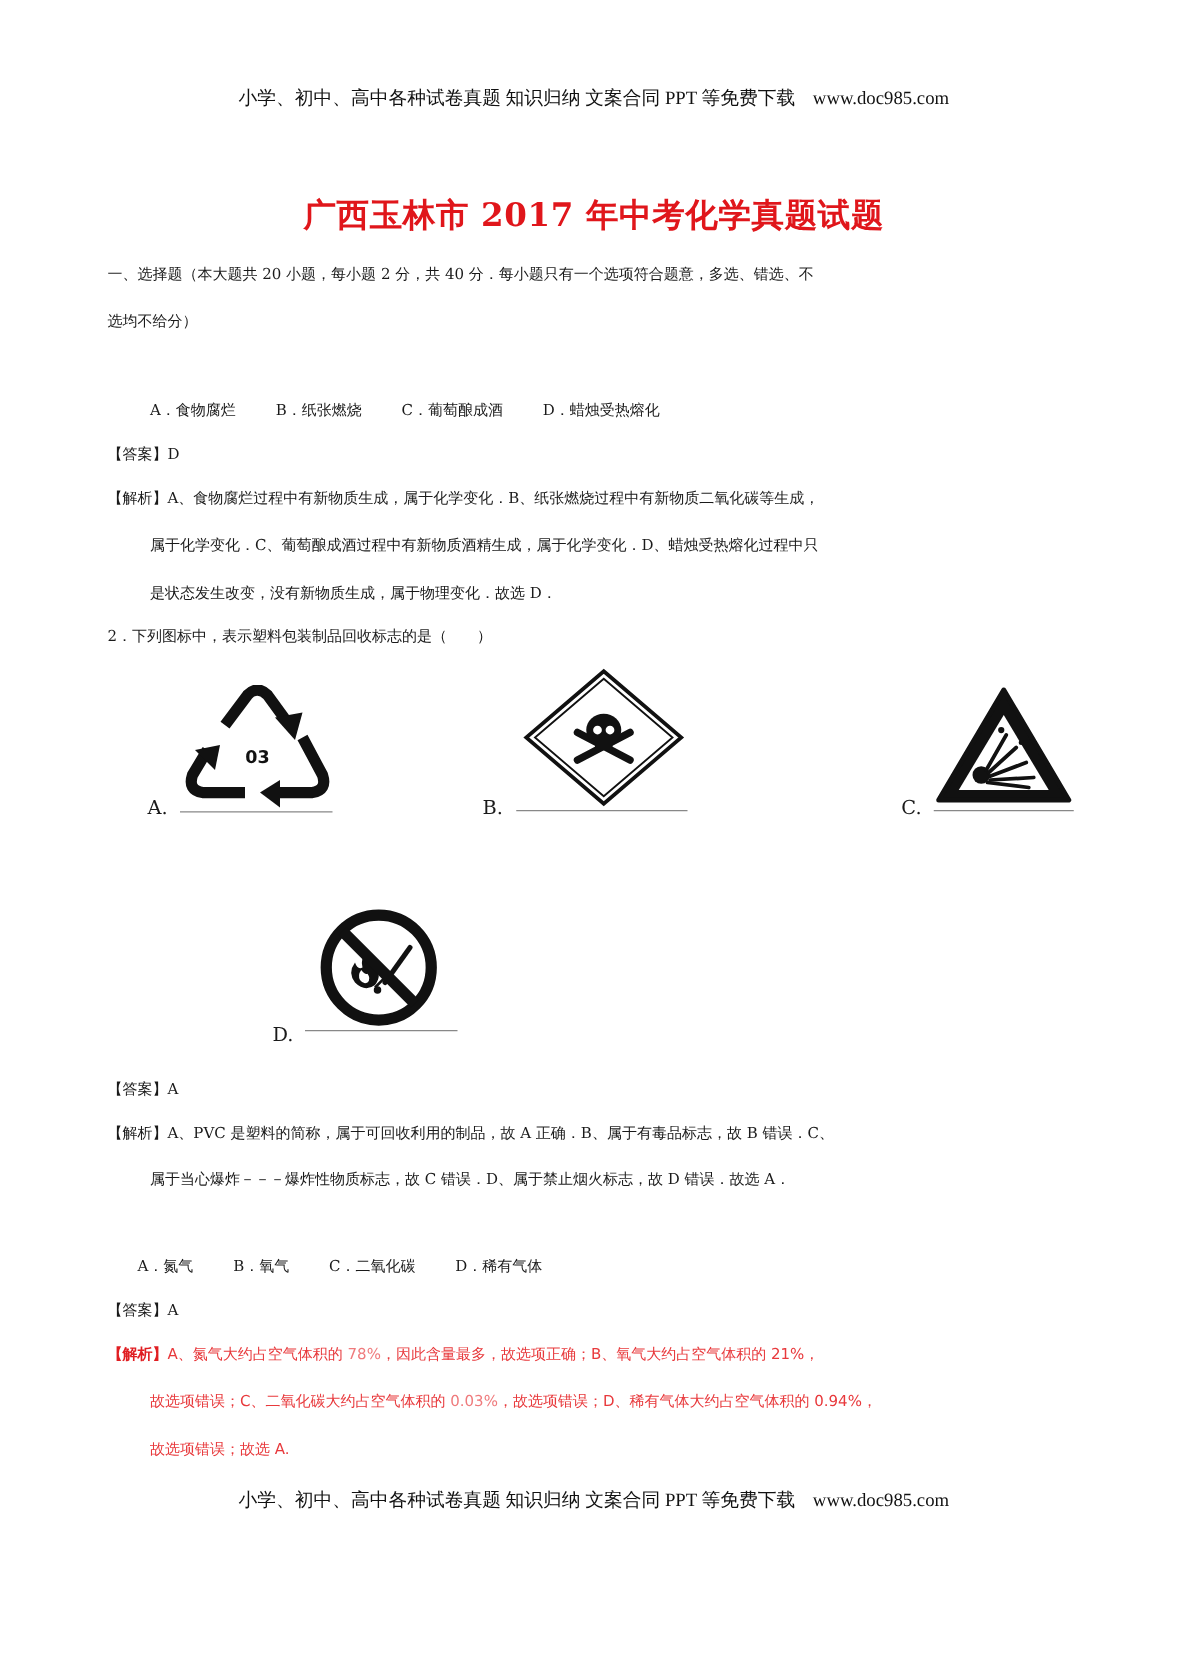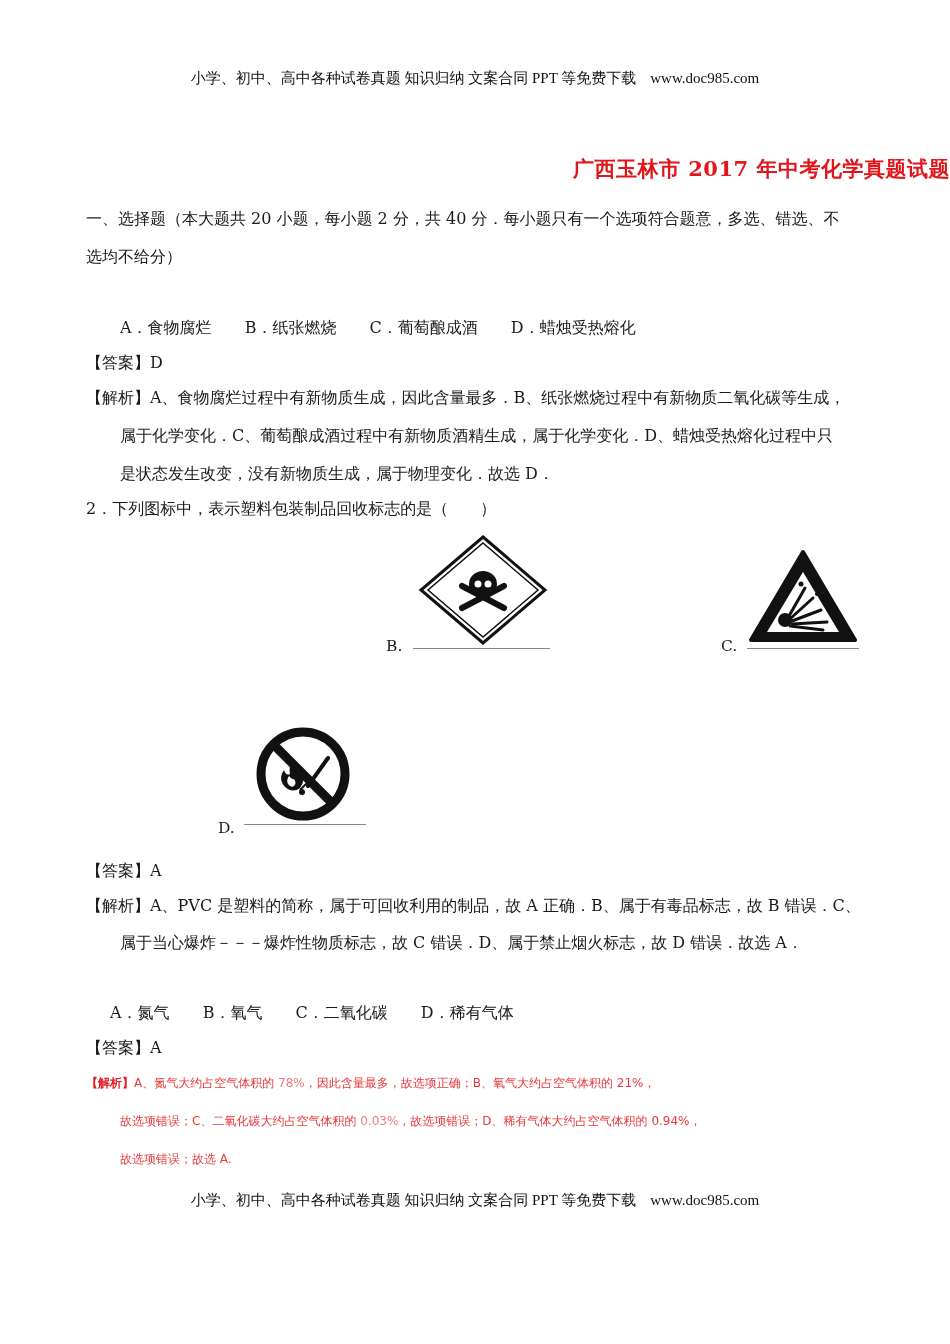--- a/index.html
+++ b/index.html
@@ -32,32 +32,32 @@
     }
     .hf .url { margin-left: 14px; }
     .header { top: 69px; }
     .footer { top: 1191px; }
 
     .title {
       position: absolute;
       top: 155px;
       left: 0;
       width: 950px;
-      text-align: right;
+      text-align: center;
       font-family: "DejaVu Serif", "Liberation Serif", serif;
       font-weight: bold;
-      font-size: 21px;
+      font-size: 26px;
       color: #e0161b;
       letter-spacing: 0.5px;
     }
 
     .line {
       position: absolute;
       left: 86px;
-      font-size: 16px;
+      font-size: 12px;
       line-height: 20px;
       white-space: nowrap;
       color: #1a1a1a;
     }
     .indent { left: 120px; }
     .opt-indent { left: 120px; }
     .opt { display: inline-block; }
     .opt + .opt { margin-left: 28px; }
 
     .red {
@@ -97,26 +97,46 @@
   <div class="line" style="top:209px;">一、选择题（本大题共 20 小题，每小题 2 分，共 40 分．每小题只有一个选项符合题意，多选、错选、不</div>
   <div class="line" style="top:247px;">选均不给分）</div>
 
   <div class="line opt-indent" style="top:318px;">
     <span class="opt">A．食物腐烂</span>
     <span class="opt">B．纸张燃烧</span>
     <span class="opt">C．葡萄酿成酒</span>
     <span class="opt">D．蜡烛受热熔化</span>
   </div>
   <div class="line" style="top:353px;">【答案】D</div>
-  <div class="line" style="top:388px;">【解析】A、食物腐烂过程中有新物质生成，因此含量最多．B、纸张燃烧过程中有新物质二氧化碳等生成，</div>
+  <div class="line" style="top:388px;">【解析】A、食物腐烂过程中有新物质生成，属于化学变化．B、纸张燃烧过程中有新物质二氧化碳等生成，</div>
   <div class="line indent" style="top:464px;">是状态发生改变，没有新物质生成，属于物理变化．故选 D．</div>
   <div class="line indent" style="top:426px;">属于化学变化．C、葡萄酿成酒过程中有新物质酒精生成，属于化学变化．D、蜡烛受热熔化过程中只</div>
 
   <div class="line" style="top:499px;">2．下列图标中，表示塑料包装制品回收标志的是（　　）</div>
 
+  <div class="figure" style="left:118px; top:540px; width:160px; height:120px;">
+    <svg width="120" height="100" viewBox="0 0 120 100" style="left:28px; top:8px;">
+      <g fill="none" stroke="#111" stroke-width="9" stroke-linejoin="round" stroke-linecap="butt">
+
+        <path d="M34 32 L52 8 Q60 0 68 8 L84 30"></path>
+
+        <path d="M96 42 L112 72 Q116 84 104 86 L76 86"></path>
+
+        <path d="M50 86 L16 86 Q4 84 8 72 L20 52"></path>
+      </g>
+      <g fill="#111">
+        <polygon points="74,26 96,22 90,44"></polygon>
+        <polygon points="78,76 62,86 78,98"></polygon>
+        <polygon points="10,52 30,48 26,68"></polygon>
+      </g>
+      <text x="60" y="62" text-anchor="middle" font-family="DejaVu Sans, sans-serif" font-weight="bold" font-size="14" fill="#111">03</text>
+    </svg>
+    <span class="label" style="left:0; top:97px;">A.</span>
+    <span class="rule" style="left:26px; top:109px; width:122px;"></span>
+  </div>
 
   <div class="figure" style="left:386px; top:534px; width:170px; height:125px;">
     <svg width="130" height="112" viewBox="0 0 130 112" style="left:32px; top:0;">
       <polygon points="65,3 127,56 65,109 3,56" fill="#fff" stroke="#111" stroke-width="3"></polygon>
       <polygon points="65,9 120,56 65,103 10,56" fill="none" stroke="#111" stroke-width="1.5"></polygon>
 
       <g stroke="#111" stroke-width="6" stroke-linecap="round">
         <line x1="44" y1="52" x2="86" y2="74"></line>
         <line x1="86" y1="52" x2="44" y2="74"></line>
       </g>

